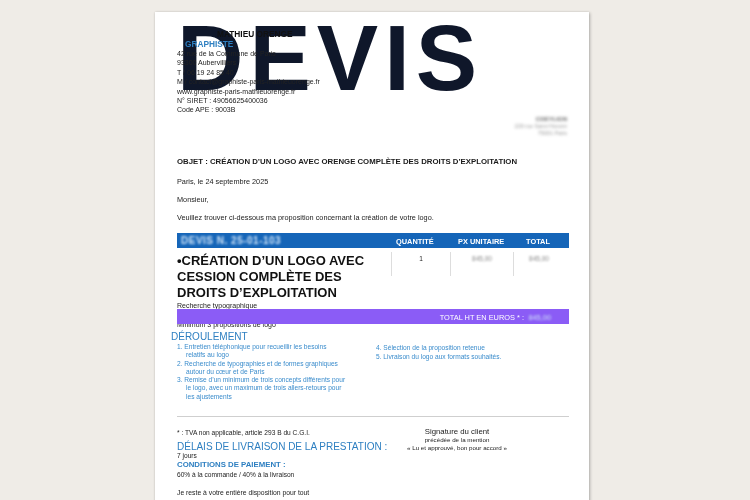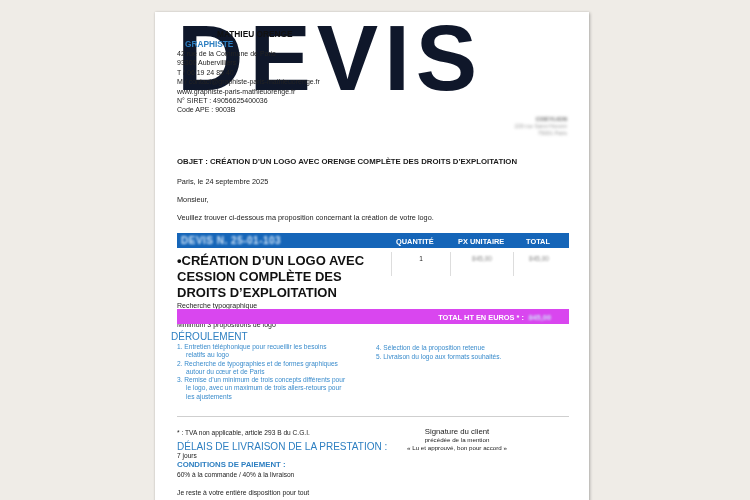--- a/index.html
+++ b/index.html
@@ -40,21 +40,21 @@
   .tbl-head .num { position: absolute; left: 4px; top: 2px; font-size: 10px; filter: blur(1.3px); color: #cfe4f8; letter-spacing: 0.5px; }
   .tbl-head .c { position: absolute; top: 4px; }
   .item { left: 22px; top: 241px; width: 210px; font-size: 7px; line-height: 9.3px; color: #222; }
   .item .title { font-weight: bold; font-size: 13px; line-height: 16px; color: #111; }
   .col-sep { width: 1px; height: 24px; background: #ddd; }
   .cell { font-size: 6.5px; color: #222; text-align: center; }
   .cell.blur { filter: blur(1.2px); color: #888; }
 
   .total-bar {
     left: 22px; top: 297px; width: 392px; height: 15px;
-    background: #d946ef; color: #fff; font-size: 7.4px; font-weight: bold;
+    background: #8b5cf6; color: #fff; font-size: 7.4px; font-weight: normal;
   }
   .total-bar .lbl { position: absolute; right: 45px; top: 3.5px; }
   .total-bar .val { position: absolute; right: 18px; top: 3.5px; filter: blur(1.2px); color: #cfe4f8; }
 
   .deroul-title { left: 16px; top: 319px; font-size: 10px; font-weight: normal; color: #2d7fc1; }
   .steps-left { left: 22px; top: 331px; width: 170px; font-size: 6.6px; line-height: 8.3px; color: #3a8ccc; }
   .steps-right { left: 221px; top: 332px; width: 190px; font-size: 6.6px; line-height: 8.7px; color: #3a8ccc; }
   .step { padding-left: 9px; text-indent: -9px; }
 
   .divider { left: 22px; top: 404px; width: 392px; height: 1px; background: #cfcfcf; }

